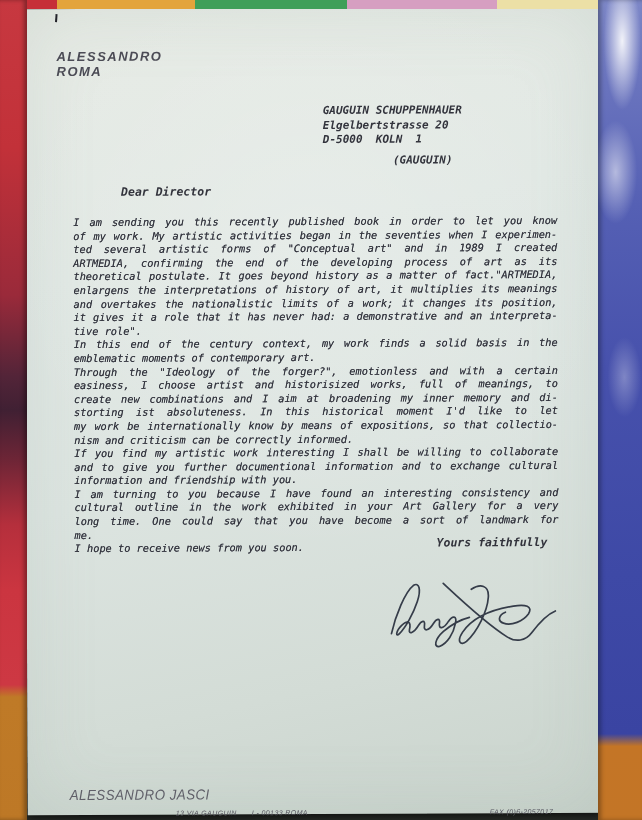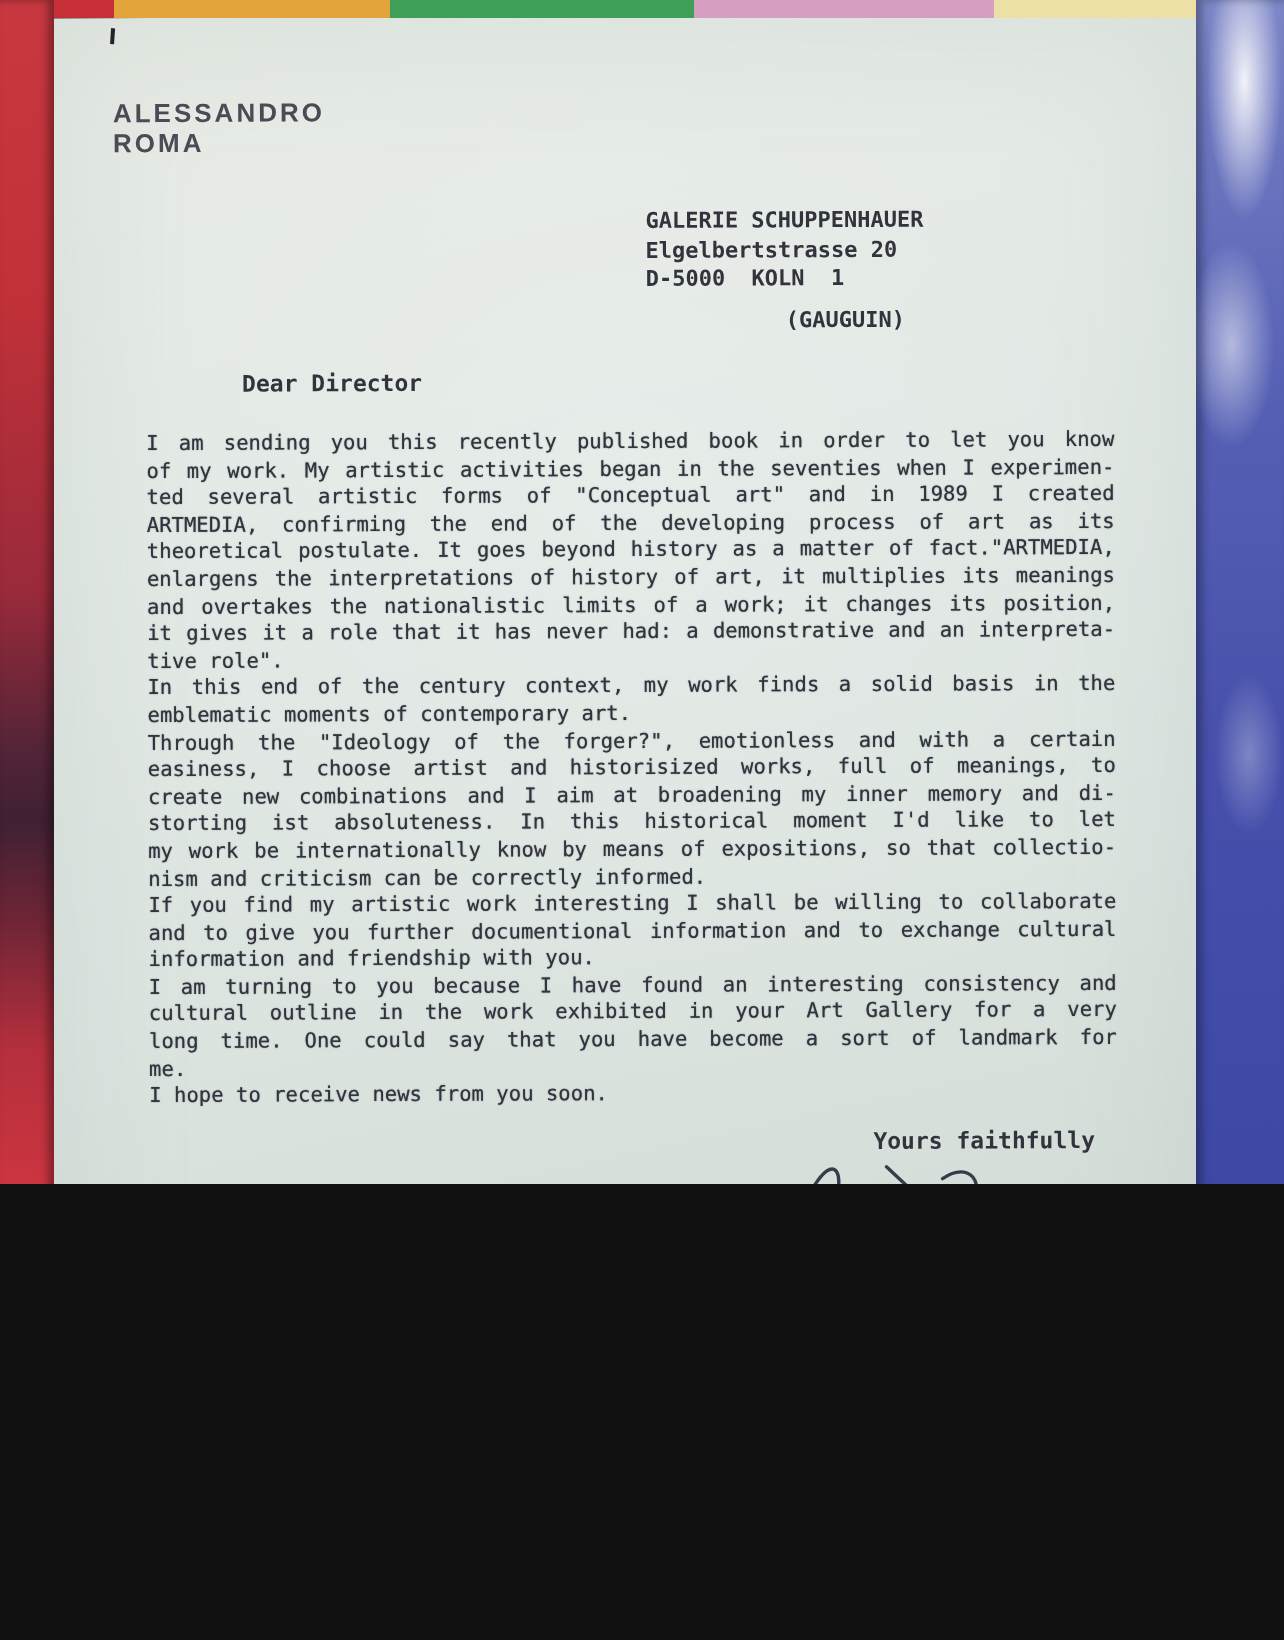--- a/index.html
+++ b/index.html
@@ -1,19 +1,20 @@
 <!DOCTYPE html>
 <html style="--mustard: #bf7a27; --orange-corner: #c47526; --red-stripe: #c5333c; --blue-stripe: #4652ac; --paper: #e0e7e2; --ink: #32333c;"><head>
 <meta charset="utf-8">
 <style>
   html,body{margin:0;padding:0;background:#111;}
   #stage{
-    position:relative;width:642px;height:592px;overflow:hidden;
+    position:relative;width:642px;height:820px;overflow:hidden;
     background:linear-gradient(180deg,#191919 0%,#20221f 60%,#2a2e2a 100%);
     font-family:"Liberation Sans",sans-serif;
+    font-style:italic;
   }
   
   .top-band{position:absolute;left:0;top:0;width:642px;height:9px;display:flex;z-index:3;}
   .band-seg{height:100%;display:block;}
   .left-stripe{
     position:absolute;left:0;top:0;width:27px;height:820px;z-index:4;
     background:linear-gradient(180deg,
       #c73840 0%,#c23139 18%,#9a2a3a 36%,#522438 46%,#402033 50%,
       #6d2536 56%,#b52f3c 64%,#cb3540 72%,#cd3843 83.5%,
       var(--mustard,#bf7a27) 85%,#bd7826 100%);
@@ -49,21 +50,21 @@
   .recipient{position:absolute;left:298px;top:96px;font-size:11px;font-weight:bold;
     line-height:14.5px;}
   .recipient div{white-space:pre;}
   .recipient .country{margin-top:6px;padding-left:70px;}
   .salutation{position:absolute;left:96px;top:176px;font-size:11.5px;font-weight:bold;}
   .letter-body{position:absolute;left:48px;top:207px;width:484px;
     font-size:10.3px;line-height:13.6px;
     text-shadow:0 0 0.6px rgba(42,44,60,0.75);}
   .bline{white-space:normal;}
   .bline.just{text-align:justify;text-align-last:justify;}
-  .closing{position:absolute;left:410px;top:556px;font-size:11.5px;font-weight:bold;}
+  .closing{position:absolute;left:410px;top:528px;font-size:11.5px;font-weight:bold;}
   .signature{position:absolute;left:356px;top:564px;width:180px;height:80px;}
   
   .footer-name{position:absolute;left:42px;top:778px;font-size:14.5px;color:#5f5f68;
     letter-spacing:0.5px;transform:scaleX(0.92);transform-origin:left;}
   .footer-col{position:absolute;top:781px;font-size:7px;line-height:9.5px;
     color:#55555e;letter-spacing:0.4px;white-space:pre;}
   .col-street{left:148px;}
   .col-city{left:224px;}
   .col-fax{left:462px;}
   .footer-col div{white-space:pre;}
@@ -87,21 +88,21 @@
   <div class="paper">
 
     <div class="corner-mark"></div>
 
     <div class="letterhead">
       <div>ALESSANDRO</div>
       <div>ROMA</div>
     </div>
 
     <div class="recipient mono">
-      <div>GALERIE SCHUPPENHAUER</div>
+      <div>GAUGUIN SCHUPPENHAUER</div>
       <div>Elgelbertstrasse 20</div>
       <div>D-5000  KOLN  1</div>
       <div class="country">(GAUGUIN)</div>
     </div>
 
     <div class="salutation mono">Dear Director</div>
 
     <div class="letter-body mono">
         <div class="bline just">I am sending you this recently published book in order to let you know</div>
         <div class="bline just">of my work. My artistic activities began in the seventies when I experimen-</div>

